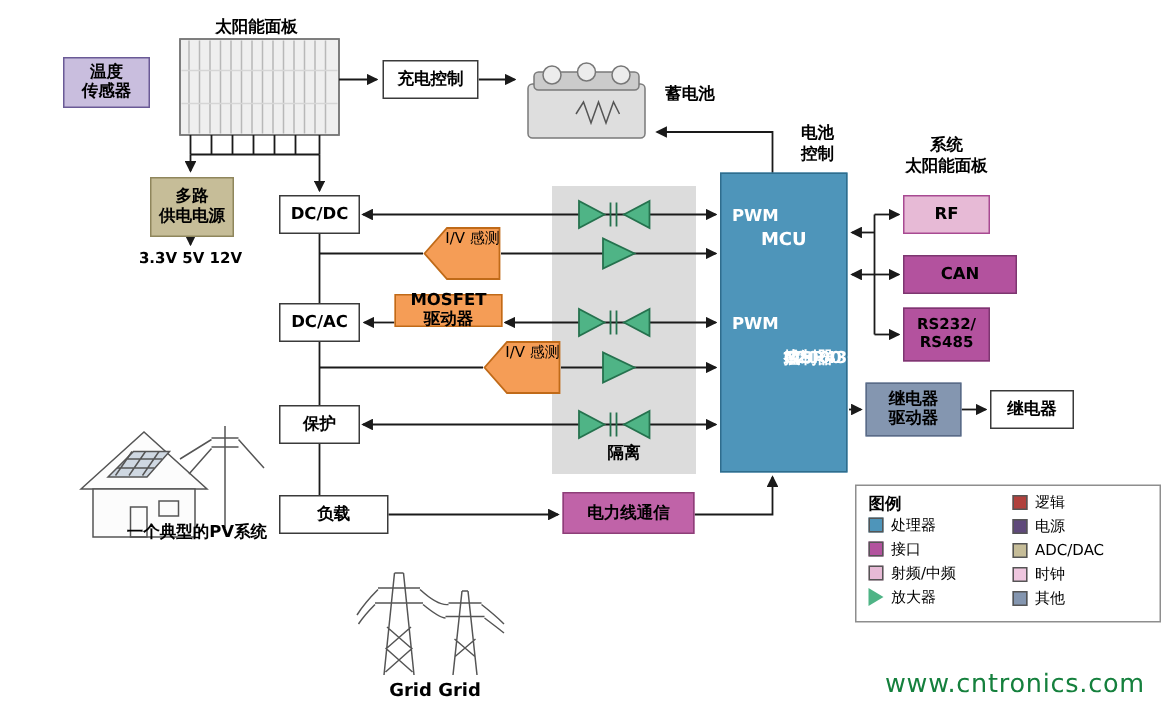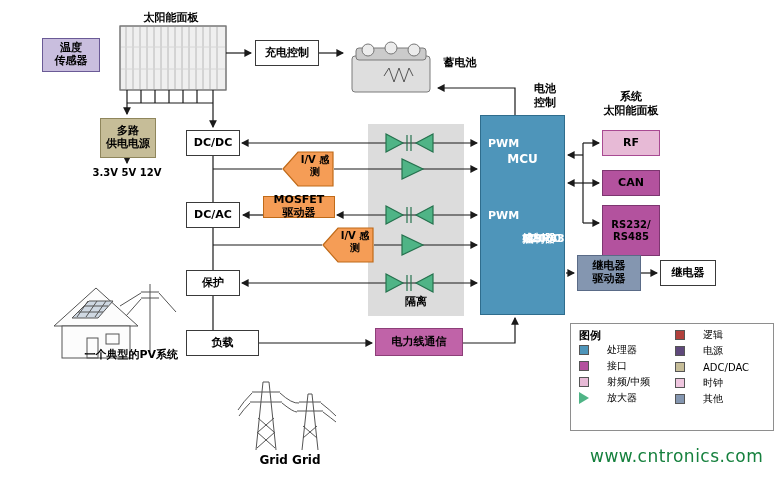--- a/index.html
+++ b/index.html
@@ -17,24 +17,24 @@
   .magenta{background:#b3529e;border-color:#7d3670}
   .periwinkle{background:#8496b0;border-color:#5a6b87}
   .orchid{background:#c063a8;border-color:#8d3f78}
   .mcu{position:absolute;left:480px;top:115px;width:85px;height:200px;background:#4e95ba;border:1px solid #2f6d8d;color:#fff;font-weight:bold;font-size:11px}
   .mcu span{position:absolute}
   .mcu .pwm1{left:7px;top:21px}
   .mcu .name{left:0;top:36px;width:100%;text-align:center;font-size:12px}
   .mcu .pwm2{left:7px;top:93px}
   .mcu .chip{position:absolute;left:0;top:116px;width:100%;text-align:center;line-height:14px}
   .lbl{position:absolute;font-size:11px;line-height:1.25;text-align:center;font-weight:600}
-  .penta-text{position:absolute;font-size:10px;font-weight:bold;line-height:1.15;text-align:center}
-  .legend{position:absolute;left:570px;top:323px;width:204px;height:108px;border:1px solid #8e8e8e;background:#fff;font-size:10px}
+  .penta-text{position:absolute;font-size:10px;font-weight:normal;line-height:1.15;text-align:center}
+  .legend{position:absolute;left:570px;top:323px;width:204px;height:92px;border:1px solid #8e8e8e;background:#fff;font-size:10px}
   .legend-title{position:absolute;left:8px;top:4px;font-weight:bold;font-size:11px}
-  .lrow{position:absolute;display:flex;align-items:center;gap:18px;height:12px}
+  .lrow{position:absolute;display:flex;align-items:center;gap:5px;height:12px}
   .sw{display:inline-block;width:10px;height:10px;border:1px solid #555;flex:0 0 auto}
   .sw.tri{width:0;height:0;border:none;border-left:10px solid #4fb486;border-top:6px solid transparent;border-bottom:6px solid transparent;background:transparent !important}
   .watermark{position:absolute;left:590px;top:446px;font-size:17px;font-weight:500;letter-spacing:.5px}
 </style>
 </head>
 <body>
 
 <div class="canvas">
 
   <svg class="layer" width="783" height="479" viewBox="0 0 783 479">
@@ -190,25 +190,25 @@
       <span>或</span>
       <span>MSP430</span>
       <span>控制器</span>
     </span>
   </div>
 
   <div class="box pinkbox" style="left:602px;top:130px;width:58px;height:26px">
     <span>RF</span>
   </div>
 
-  <div class="box magenta" style="left:602px;top:170px;width:58px;height:26px">
+  <div class="box magenta" style="left:602px;top:170px;width:76px;height:26px">
     <span>CAN</span>
   </div>
 
-  <div class="box magenta" style="left:602px;top:205px;width:58px;height:51px;font-size:10px">
+  <div class="box magenta" style="left:602px;top:205px;width:58px;height:36px;font-size:10px">
     <span>RS232/</span>
     <span>RS485</span>
   </div>
 
   <div class="box periwinkle" style="left:577px;top:255px;width:64px;height:36px">
     <span>继电器</span>
     <span>驱动器</span>
   </div>
 
   <div class="box" style="left:660px;top:260px;width:56px;height:26px">

